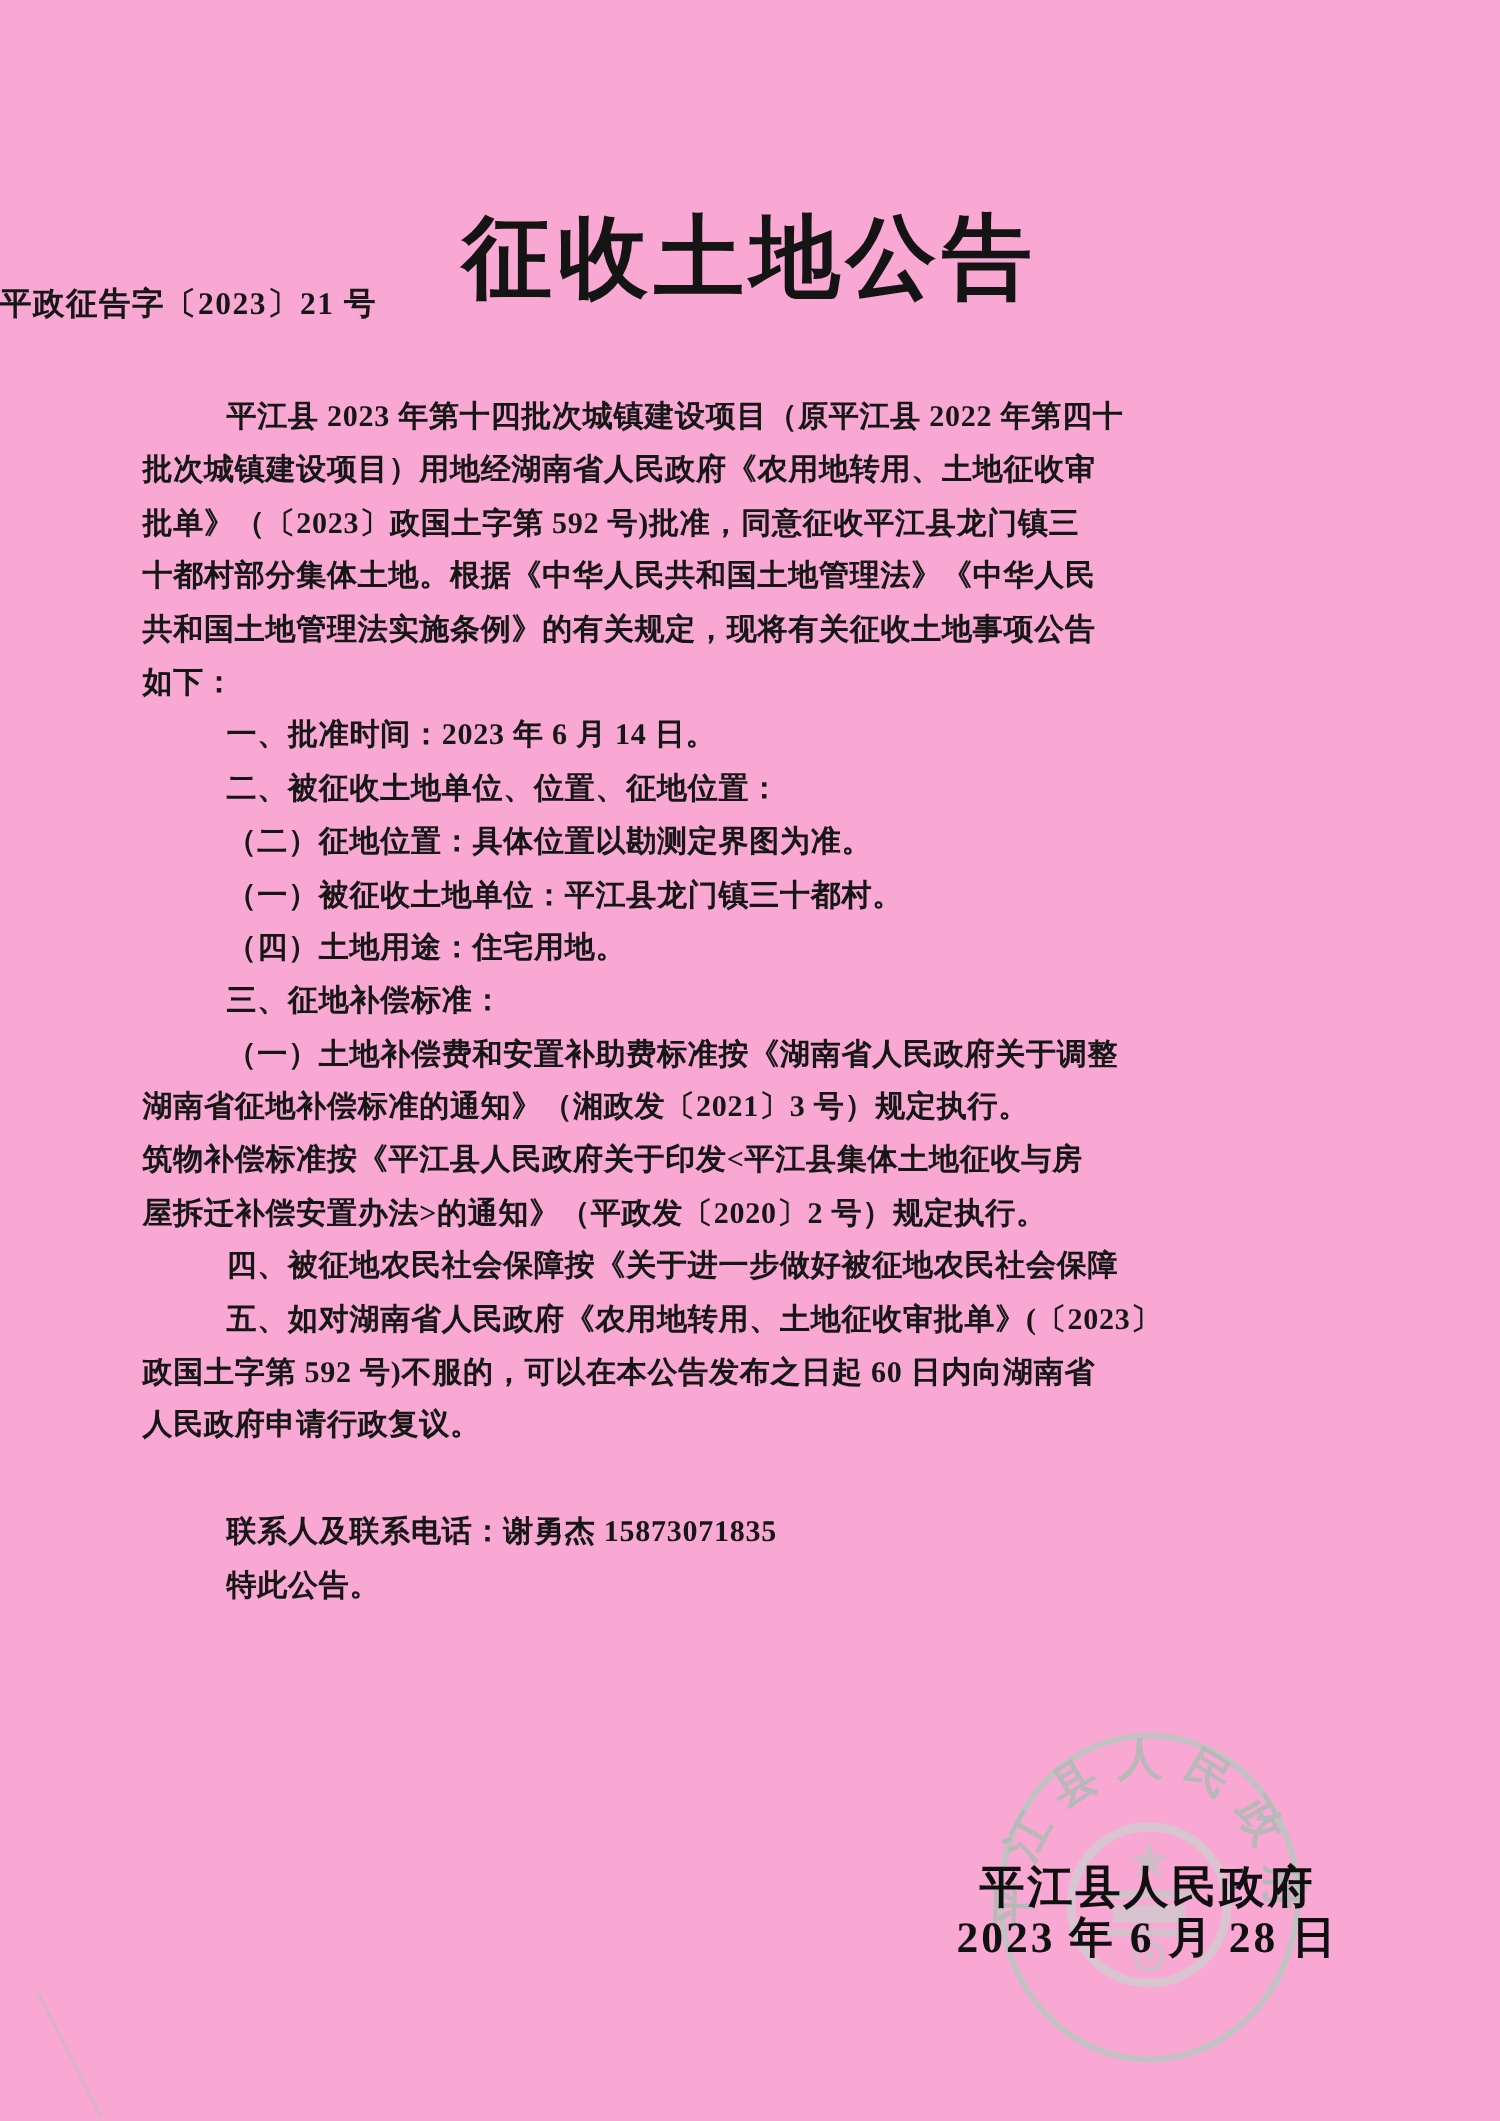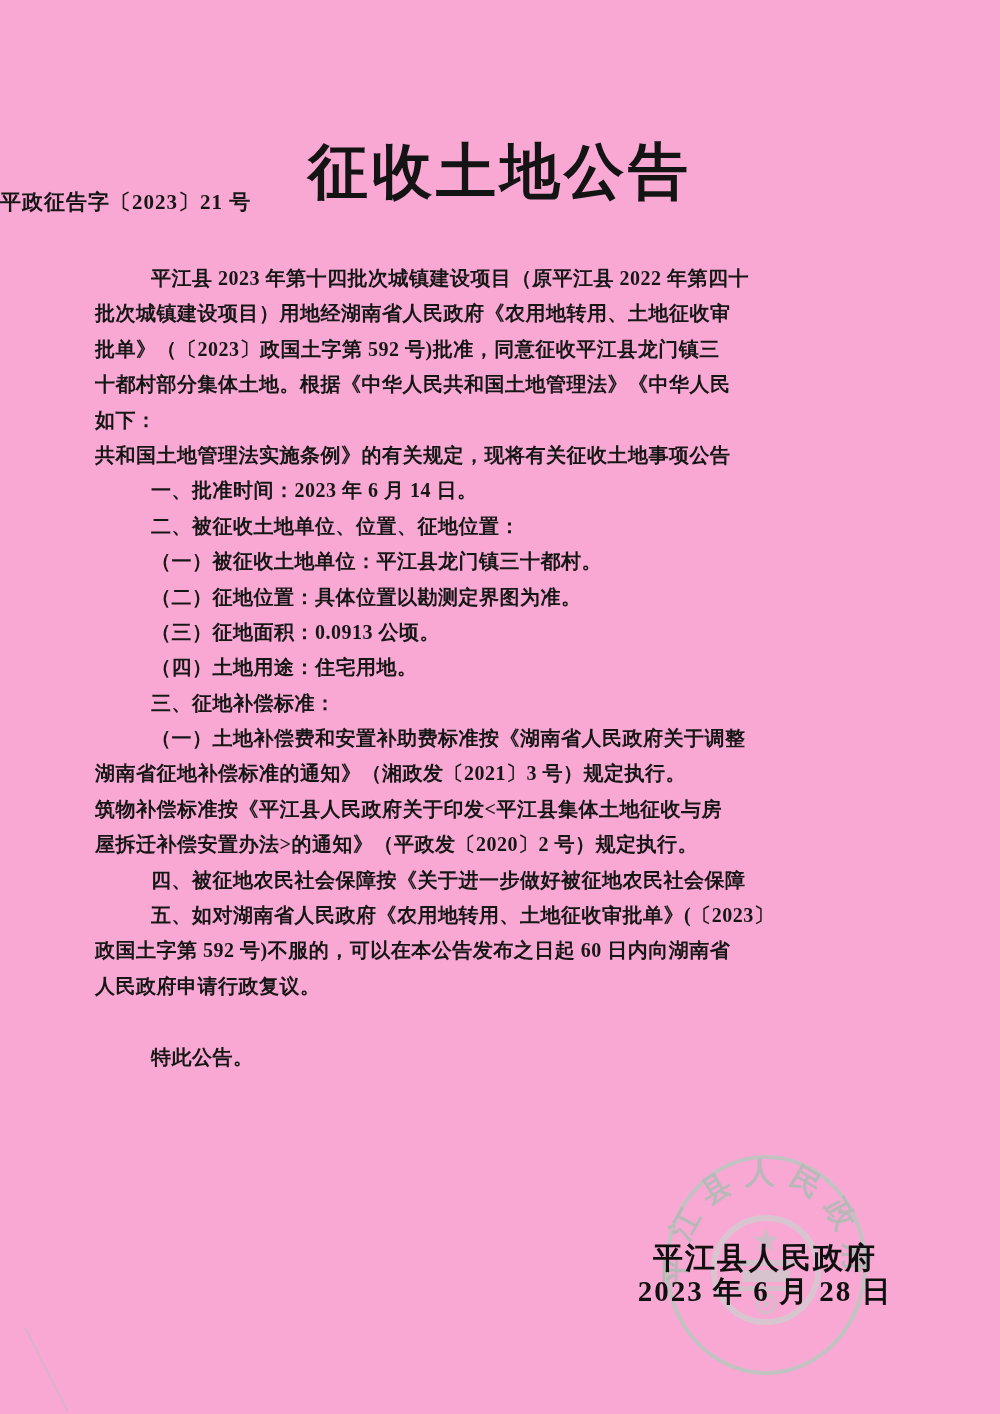--- a/index.html
+++ b/index.html
@@ -76,38 +76,38 @@
   <h1 class="doc-title">征收土地公告</h1>
 
   <div class="doc-number">平政征告字〔2023〕21 号</div>
 
   <div class="body-block">
 
   <div class="line indent">平江县 2023 年第十四批次城镇建设项目（原平江县 2022 年第四十</div>
       <div class="line">批次城镇建设项目）用地经湖南省人民政府《农用地转用、土地征收审</div>
       <div class="line">批单》（〔2023〕政国土字第 592 号)批准，同意征收平江县龙门镇三</div>
       <div class="line">十都村部分集体土地。根据《中华人民共和国土地管理法》《中华人民</div>
+      <div class="line">共和国土地管理法实施条例》的有关规定，现将有关征收土地事项公告</div>
       <div class="line">如下：</div>
-      <div class="line">共和国土地管理法实施条例》的有关规定，现将有关征收土地事项公告</div>
       <div class="line indent">一、批准时间：2023 年 6 月 14 日。</div>
       <div class="line indent">二、被征收土地单位、位置、征地位置：</div>
+      <div class="line indent">（二）征地位置：具体位置以勘测定界图为准。</div>
       <div class="line indent">（一）被征收土地单位：平江县龙门镇三十都村。</div>
-      <div class="line indent">（二）征地位置：具体位置以勘测定界图为准。</div>
-      <div class="line indent">（三）征地面积：0.0913 公顷。</div>
       <div class="line indent">（四）土地用途：住宅用地。</div>
       <div class="line indent">三、征地补偿标准：</div>
       <div class="line indent">（一）土地补偿费和安置补助费标准按《湖南省人民政府关于调整</div>
       <div class="line">湖南省征地补偿标准的通知》（湘政发〔2021〕3 号）规定执行。</div>
       <div class="line">筑物补偿标准按《平江县人民政府关于印发&lt;平江县集体土地征收与房</div>
       <div class="line">屋拆迁补偿安置办法&gt;的通知》（平政发〔2020〕2 号）规定执行。</div>
       <div class="line indent">四、被征地农民社会保障按《关于进一步做好被征地农民社会保障</div>
       <div class="line indent">五、如对湖南省人民政府《农用地转用、土地征收审批单》(〔2023〕</div>
       <div class="line">政国土字第 592 号)不服的，可以在本公告发布之日起 60 日内向湖南省</div>
       <div class="line">人民政府申请行政复议。</div>
       <div class="line blank"></div>
+      <div class="line indent">联系人及联系电话：谢勇杰 15873071835</div>
       <div class="line indent">特此公告。</div>
     </div>
 
   <div class="seal">
     <svg width="212" height="226" viewBox="0 0 212 226" xmlns="http://www.w3.org/2000/svg">
       <ellipse cx="106" cy="113" rx="99" ry="108" fill="none" stroke="#c2c2c2" stroke-width="4"></ellipse>
       <path id="sealArc" d="M 30,141 A 80,84 0 1 1 182,141" fill="none"></path>
       <text font-size="30" font-weight="700" fill="#b8b8b8" letter-spacing="12" font-family="Liberation Serif, DejaVu Serif, serif">
         <textPath href="#sealArc" startOffset="50%" text-anchor="middle">平江县人民政府</textPath>
       </text>

